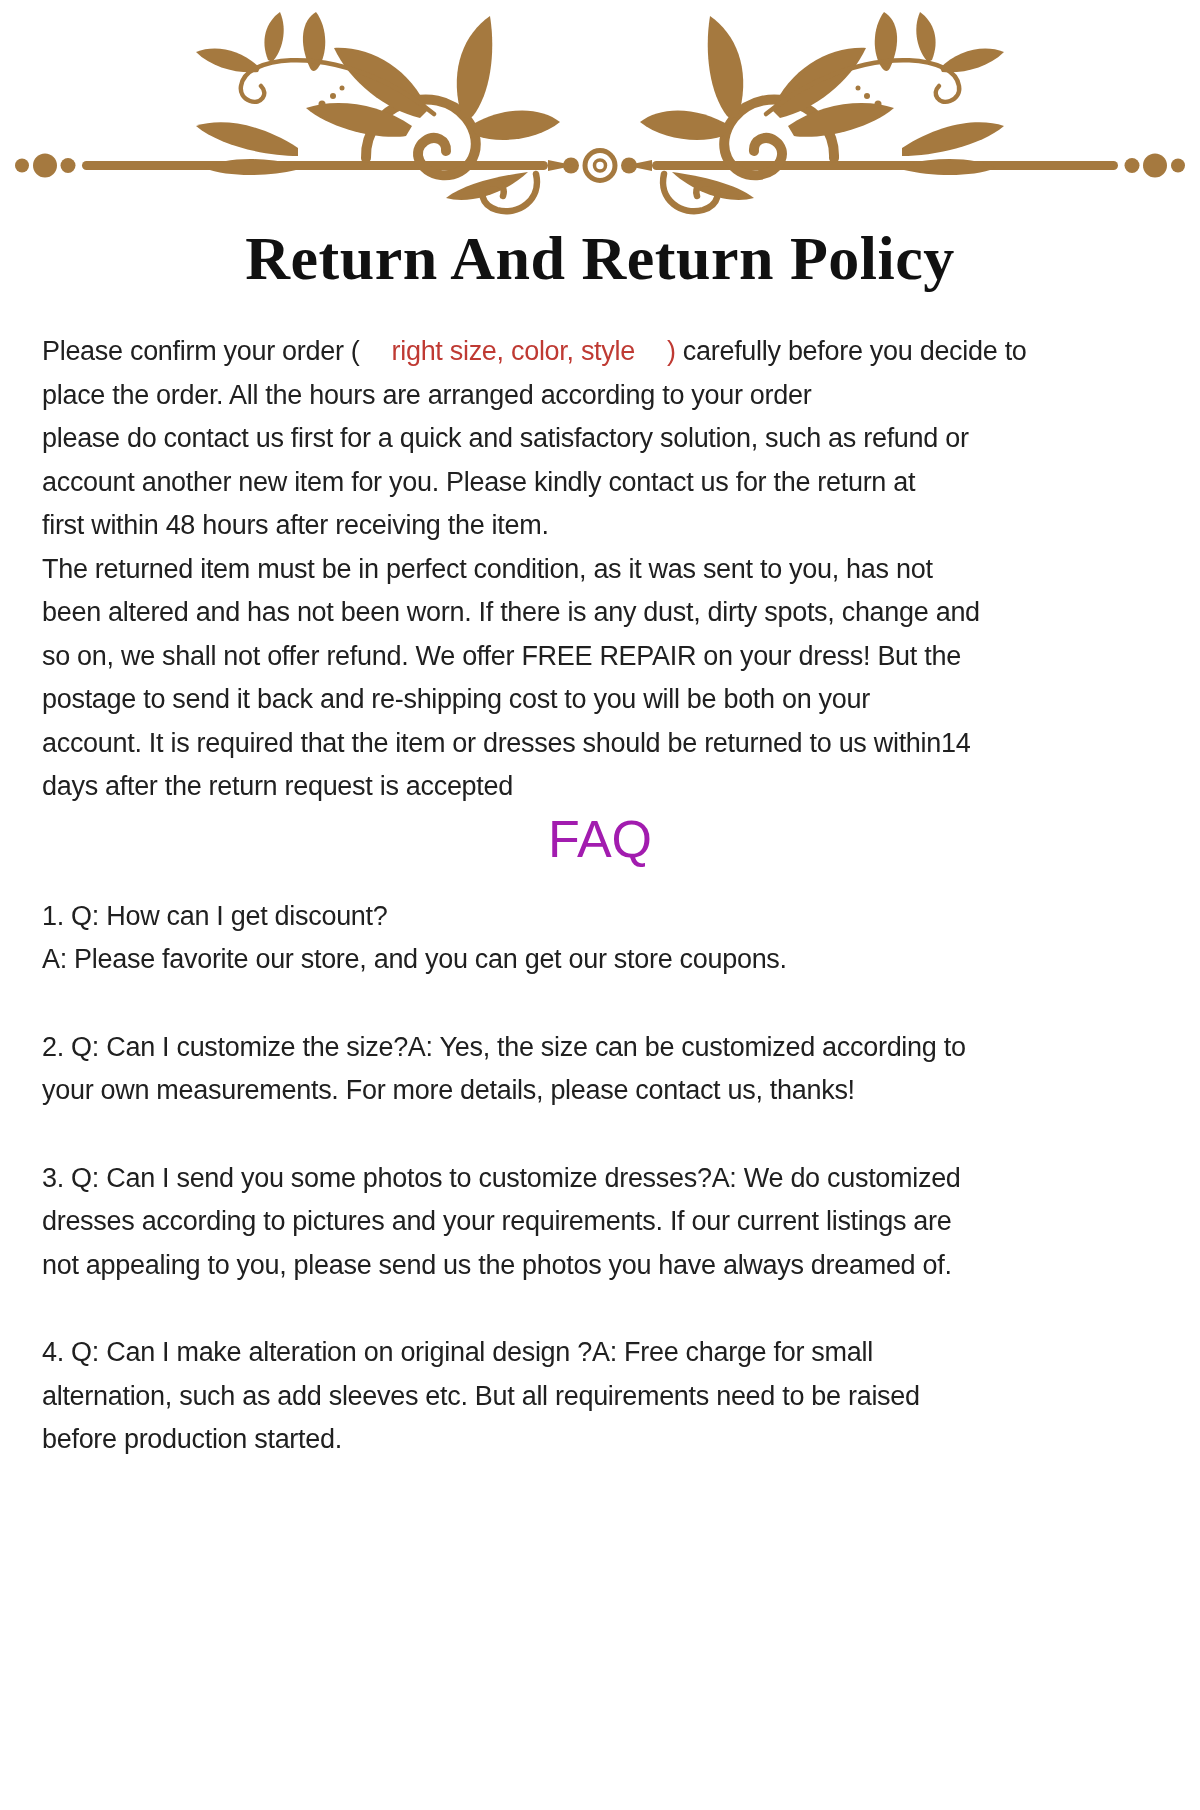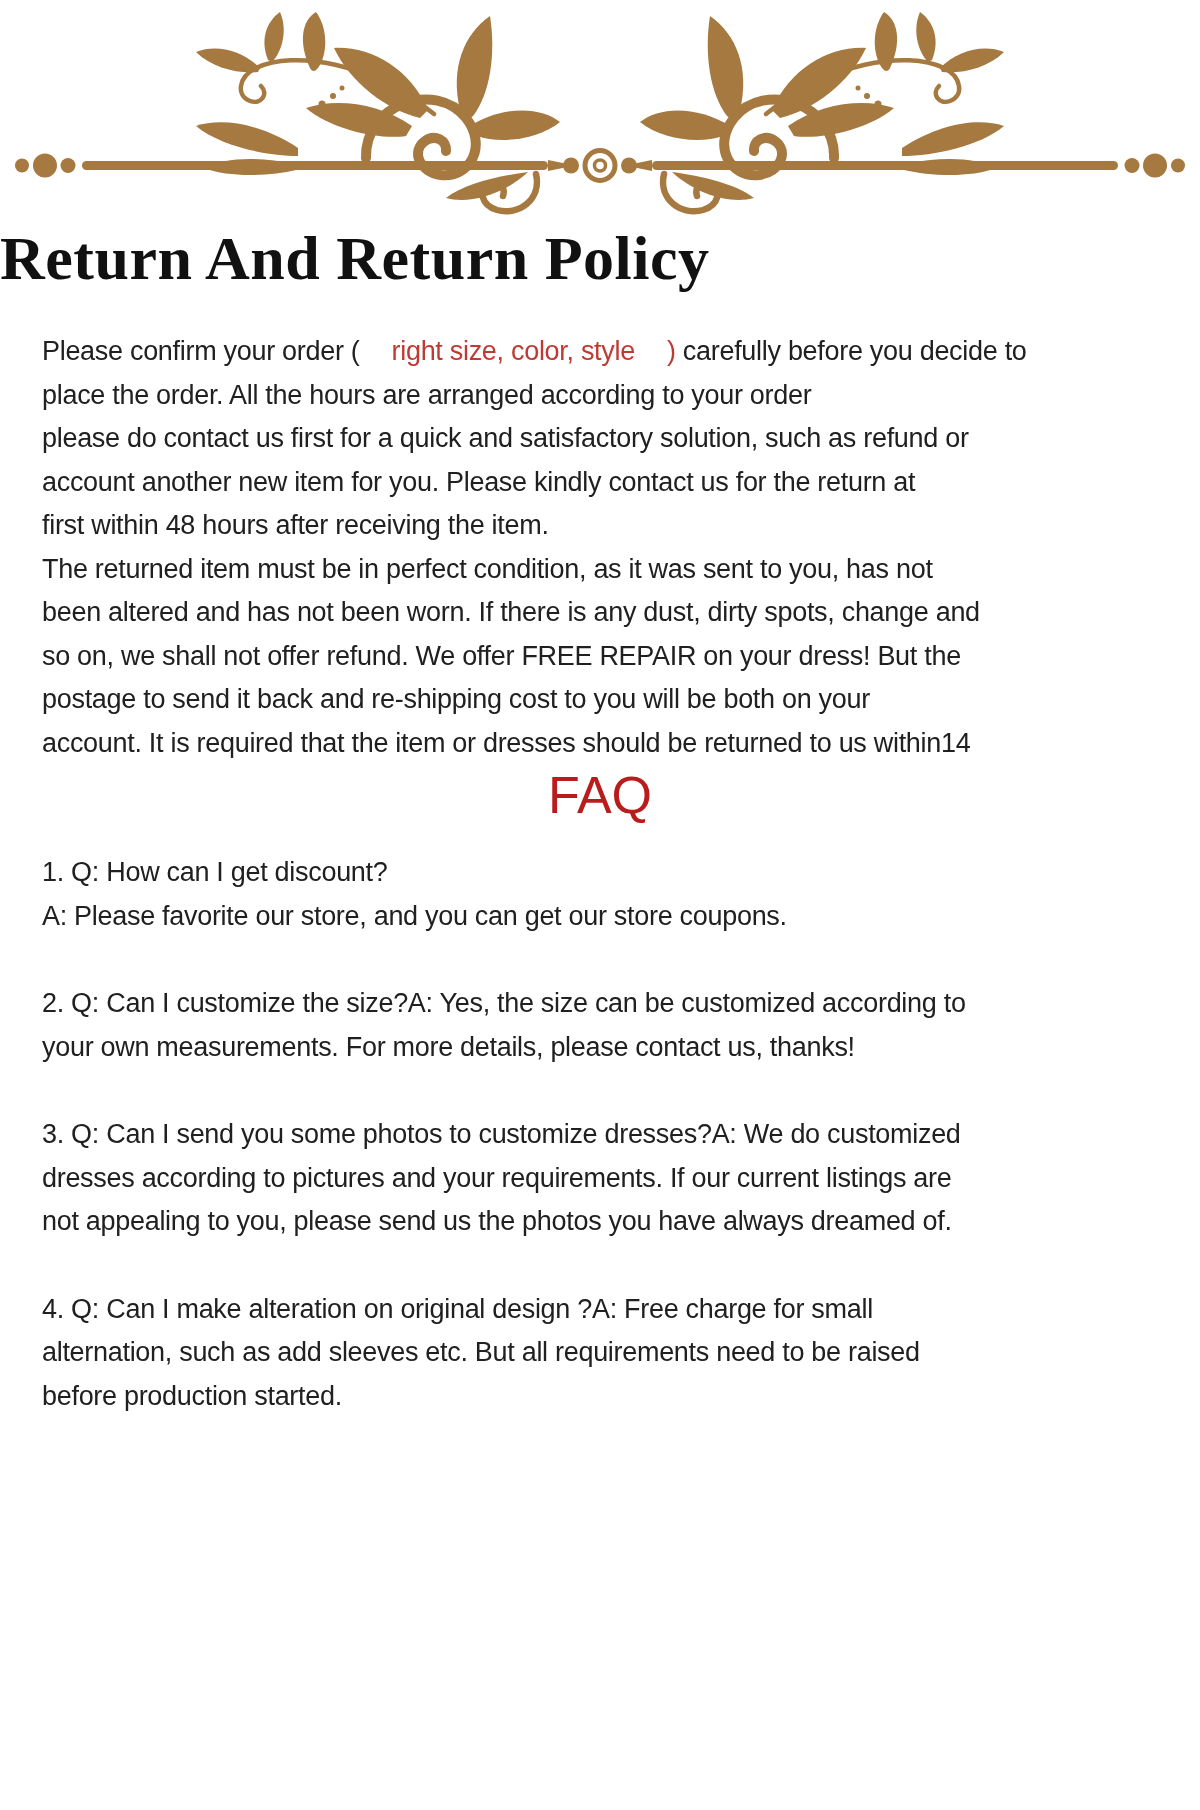--- a/index.html
+++ b/index.html
@@ -21,20 +21,21 @@
     width:1200px;height:212px;
     margin-top:8px;
     color:var(--ornament);
   }
   .ornament svg{display:block;}
   .title{
     font-family:"Liberation Serif","DejaVu Serif",serif;
     font-weight:700;
     font-size:62px;
     line-height:69px;
+    text-align:center;
     margin:4px 0 0 0;
     color:#111111;
     letter-spacing:0.5px;
   }
   .policy{
     margin-top:37px;
     padding:0 42px;
   }
   .line{
     font-size:27px;
@@ -42,21 +43,21 @@
     letter-spacing:-0.3px;
     white-space:nowrap;
   }
   .hl{color:var(--highlight);margin-left:32px;}
   .faq-heading{
     font-size:52px;
     line-height:56px;
     font-weight:400;
     text-align:center;
     margin-top:2px;
-    color:#b91c1c;
+    color:#a21caf;
   }
   .faq-list{
     margin-top:28px;
     padding:0 42px;
   }
   .faq-item{margin:0 0 44px 0;}
 </style>
 </head>
 <body>
 
@@ -123,20 +124,21 @@
   <div id="policyLines">
       <div class="line">place the order. All the hours are arranged according to your order</div>
       <div class="line">please do contact us first for a quick and satisfactory solution, such as refund or</div>
       <div class="line">account another new item for you. Please kindly contact us for the return at</div>
       <div class="line">first within 48 hours after receiving the item.</div>
       <div class="line">The returned item must be in perfect condition, as it was sent to you, has not</div>
       <div class="line">been altered and has not been worn. If there is any dust, dirty spots, change and</div>
       <div class="line">so on, we shall not offer refund. We offer FREE REPAIR on your dress! But the</div>
       <div class="line">postage to send it back and re-shipping cost to you will be both on your</div>
       <div class="line">account. It is required that the item or dresses should be returned to us within14</div>
+      <div class="line">days after the return request is accepted</div>
     </div>
 </div>
 
 <div class="faq-heading">FAQ</div>
 
 <div class="faq-list" id="faqList">
     <div class="faq-item">
       <div class="line">1. Q: How can I get discount?</div>
       <div class="line">A: Please favorite our store, and you can get our store coupons.</div>
     </div>

